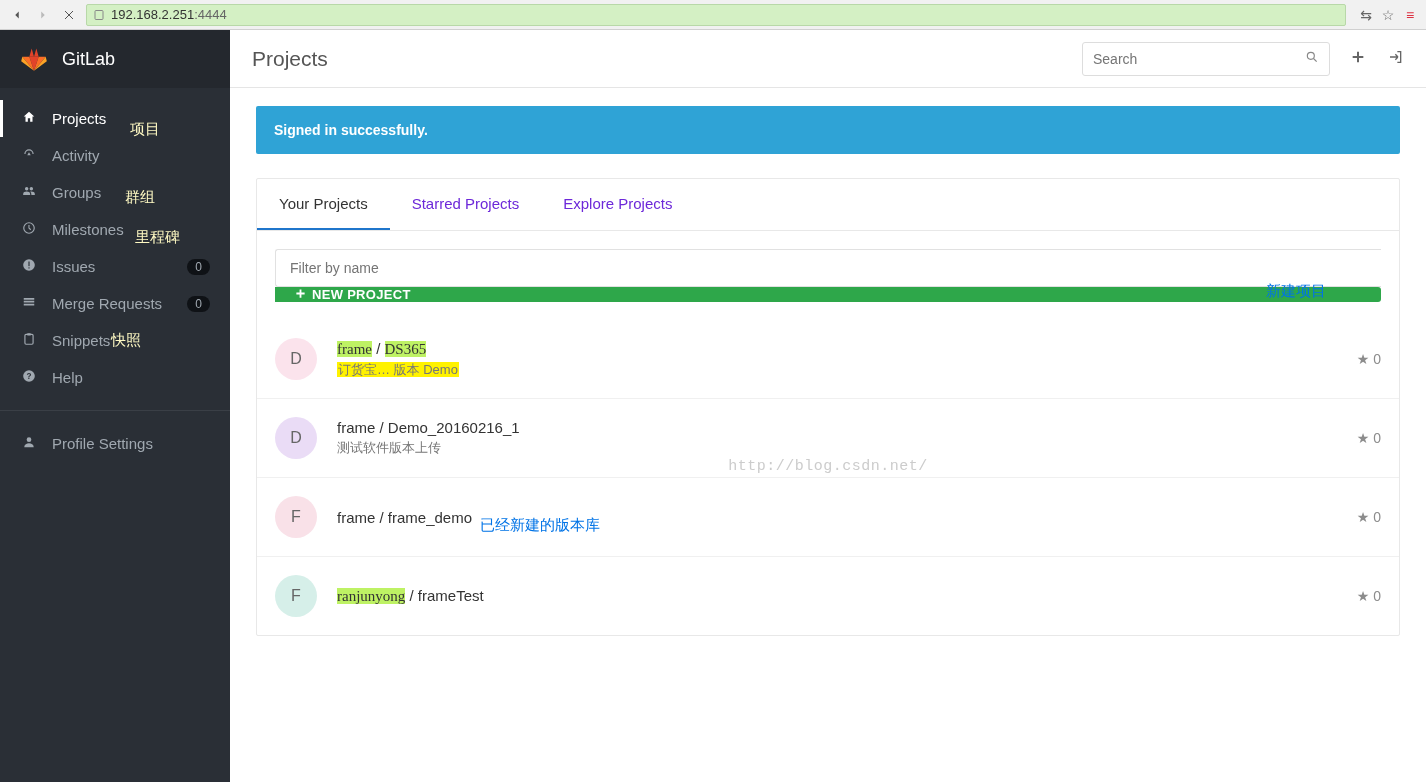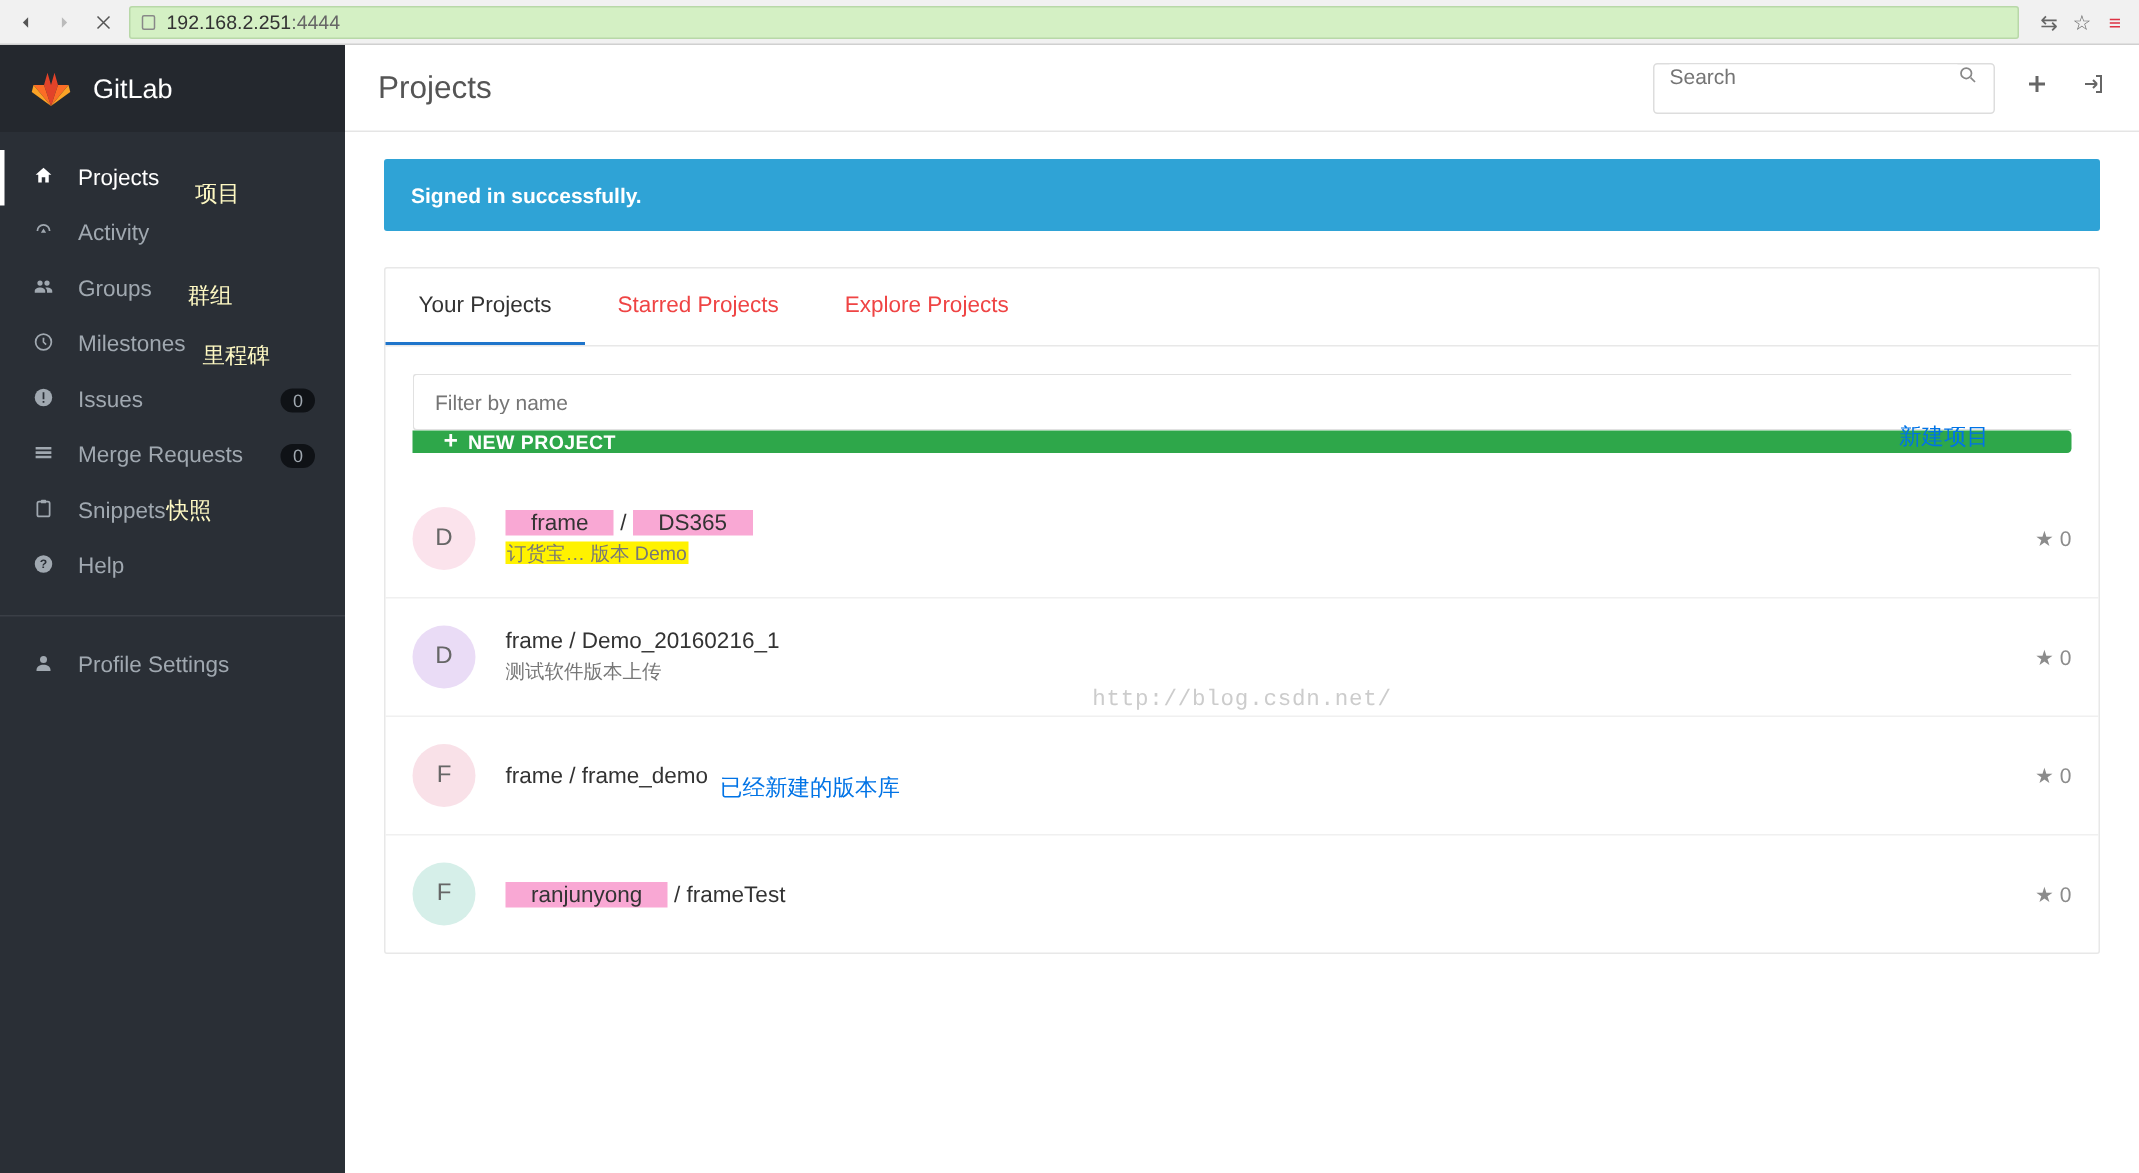--- a/index.html
+++ b/index.html
@@ -27,49 +27,49 @@
 .nav-item .nav-icon { width: 18px; margin-right: 14px; text-align: center; font-size:14px;}
 .nav-item .nav-label { flex: 1; }
 .nav-item .badge { background: #0f1216; color: #a0a8b0; border-radius: 10px; padding: 1px 8px; font-size: 12px; min-width:22px; text-align:center;}
 .nav-sep { height: 1px; background: #3a3f46; margin: 14px 0; }
 .red-annot { position: absolute; color: #fef9c3; font-size: 15px; font-family: "SimSun", serif; pointer-events:none;}
 
 
 .main { flex: 1; background: #fff; display: flex; flex-direction: column; overflow:auto;}
 .topbar { height: 58px; border-bottom: 1px solid #e5e5e5; display: flex; align-items: center; padding: 0 22px; }
 .page-title { font-size: 21px; color: #555; flex: 1; }
-.search-box { border: 1px solid #ddd; border-radius: 3px; display: flex; align-items: flex-start; width: 228px; height: 34px; padding: 0 10px; margin-right: 20px; }
+.search-box { border: 1px solid #ddd; border-radius: 3px; display: flex; align-items: center; width: 248px; height: 34px; padding: 0 10px; margin-right: 20px; }
 .search-box input { border: none; outline: none; flex: 1; font-size: 14px; color:#555;}
 .search-box .search-icon { color: #888; font-size:14px;}
 .topbar-icons { display: flex; gap: 22px; color: #777; font-size: 16px; }
 .topbar-icons span { cursor: pointer; }
 
 .content { padding: 18px 26px; position:relative;}
 .flash { background: #2fa3d6; color: #fff; padding: 16px 18px; border-radius: 2px; font-weight:600; font-size:14px; margin-bottom: 24px; }
 
 .panel { border: 1px solid #e8e8e8; border-radius:2px; background:#fff; }
 .tabs { display: flex; justify-content: flex-start; border-bottom: 1px solid #e8e8e8; }
-.tab { padding: 16px 22px; color: #ef4444; font-size: 15px; cursor: pointer; border-bottom: 2px solid transparent; }
+.tab { padding: 16px 22px; color: #6d28d9; font-size: 15px; cursor: pointer; border-bottom: 2px solid transparent; }
 .tab.active { color: #333; border-bottom: 2px solid #1f75cb; }
 
 .filter-row { display: flex; padding: 18px 18px; gap: 0; align-items: stretch; flex-direction: column; }
 .filter-input { flex: 1; border: 1px solid #e1e1e1; border-right:none; border-radius: 3px 0 0 3px; padding: 10px 14px; font-size: 14px; color:#555; outline:none;}
 .new-proj-btn { background: #2ea74a; color: #fff; border: none; padding: 0 20px; font-size: 13px; font-weight: 600; cursor: pointer; border-radius: 0 3px 3px 0; display:flex; align-items:center; gap:6px; letter-spacing:0.3px;}
 
 .proj-list { }
 .proj-row { display: flex; align-items: center; padding: 18px 18px; border-top: 1px solid #f0f0f0; gap: 20px; }
 .proj-row:first-child { border-top: none; }
 .avatar { width: 42px; height: 42px; border-radius: 50%; display: flex; align-items: center; justify-content: center; font-size: 16px; color: #666; flex-shrink:0;}
 .avatar.pink { background: #fbe3ec; }
 .avatar.purple { background: #eadcf6; }
 .avatar.pink2 { background: #f9e1e8; }
 .avatar.teal { background: #d6efe9; }
 .proj-info { flex:1; }
 .proj-name { color: #333; font-size: 15px; font-weight:500;}
-.proj-name .hl { background: #f9a8d4; padding:0 17px; }
+.proj-name .hl { background: #bef264; padding:0 0;font-family:Liberation Serif, serif; }
 .proj-desc { color: #777; font-size: 13px; margin-top: 3px; }
 .proj-desc .hl { background: #fff200; padding:0 1px; }
 .star-col { display: flex; align-items: center; gap: 4px; color: #8c8c8c; font-size:14px;}
 
 .watermark { position:absolute; left:50%; top:370px; transform:translateX(-50%); color:#ccc; font-family:"Courier New",monospace; font-size:15px; pointer-events:none; letter-spacing:0.5px;}
 .blue-annot { position:absolute; color:#0073e6; font-size:15px; font-family:"SimSun",serif; pointer-events:none;}
 </style>
 </head>
 <body>
 

